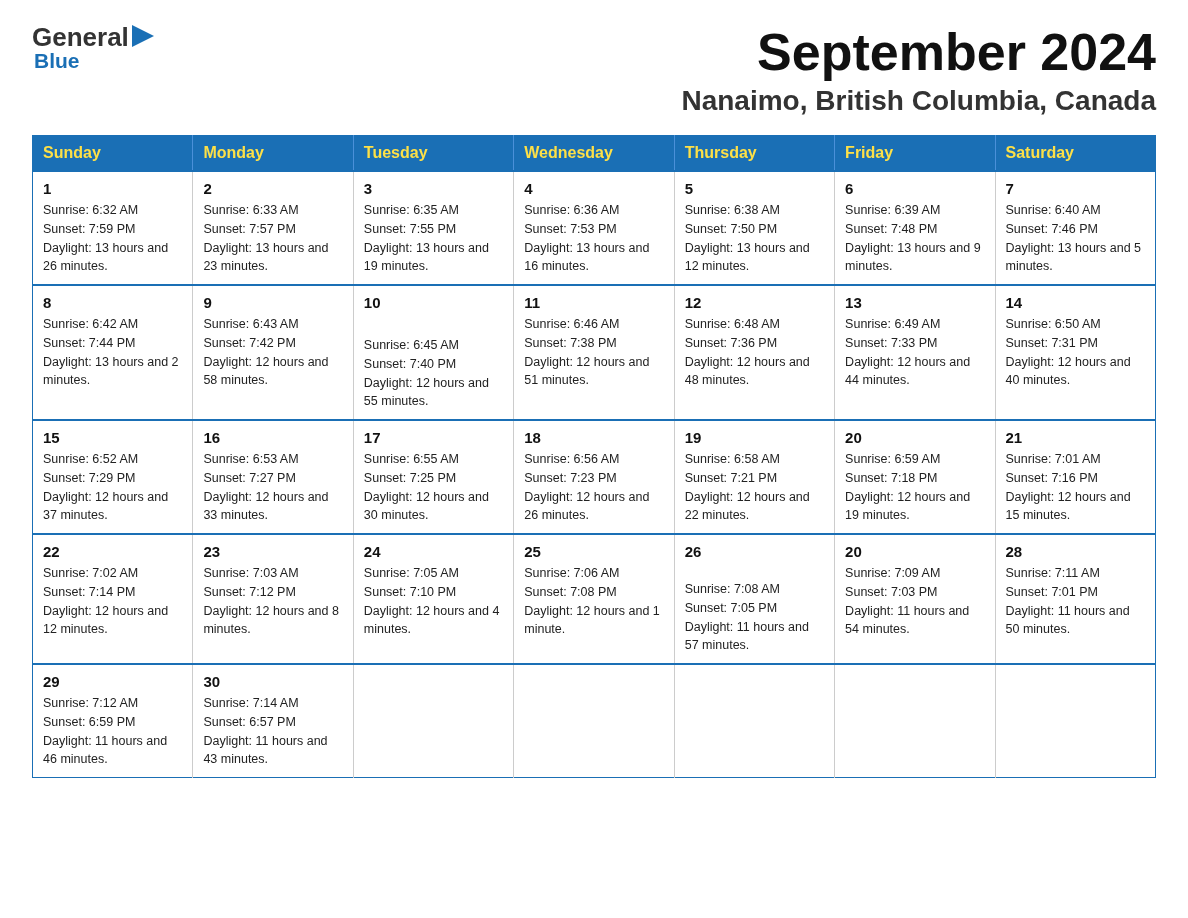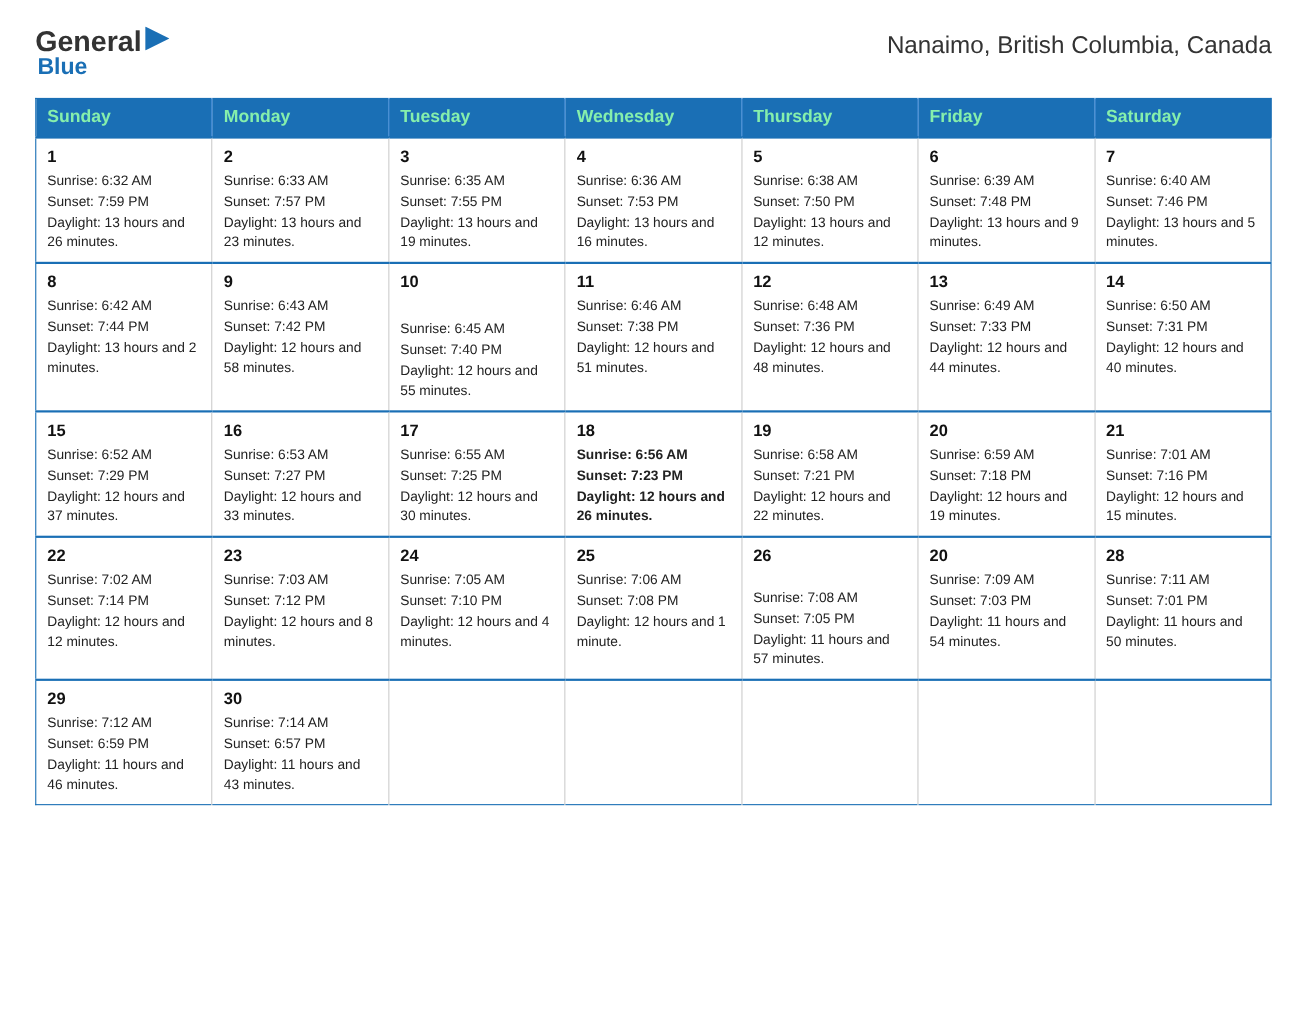--- a/index.html
+++ b/index.html
@@ -25,33 +25,33 @@
     .title-block {
       text-align: right;
     }
     .title-block h1 {
       font-size: 52px;
       font-weight: 900;
       color: #111;
       line-height: 1.1;
     }
     .title-block h2 {
-      font-size: 22px;
-      font-weight: normal;
+      font-size: 28px;
+      font-weight: bold;
       color: #333;
       margin-top: 4px;
     }
     .calendar {
       width: 100%;
       border-collapse: collapse;
       border: 1.5px solid #1a6fb5;
     }
     .calendar thead tr th {
       background-color: #1a6fb5;
-      color: #86efac;
+      color: #fde047;
       font-size: 16px;
       font-weight: bold;
       padding: 8px 10px;
       text-align: left;
       border-right: 1px solid #4a90d9;
     }
     .calendar thead tr th:last-child {
       border-right: none;
     }
     .calendar tbody tr td {
@@ -106,20 +106,21 @@
       <span class="logo-general">General</span>
       <span style="display:inline-block; margin-left:3px; vertical-align:middle;">
         <svg width="22" height="22" viewBox="0 0 22 22">
           <polygon points="0,0 22,11 0,22" fill="#1a6fb5"></polygon>
         </svg>
       </span>
     </div>
     <div class="logo-line2">Blue</div>
   </div>
   <div class="title-block">
+    <h1>September 2024</h1>
     <h2>Nanaimo, British Columbia, Canada</h2>
   </div>
 </div>
 
 <table class="calendar">
   <thead>
     <tr>
     <th>Sunday</th>
         <th>Monday</th>
         <th>Tuesday</th>
@@ -232,21 +233,21 @@
 Daylight: 12 hours and 33 minutes.</div>
         </td>
         <td>
           <div class="day-number">17</div>
           <div class="day-info" style="white-space: pre-line;">Sunrise: 6:55 AM
 Sunset: 7:25 PM
 Daylight: 12 hours and 30 minutes.</div>
         </td>
         <td>
           <div class="day-number">18</div>
-          <div class="day-info" style="white-space: pre-line; font-weight: bold;">Sunrise: 6:56 AM
+          <div class="day-info" style="white-space: pre-line;">Sunrise: 6:56 AM
 Sunset: 7:23 PM
 Daylight: 12 hours and 26 minutes.</div>
         </td>
         <td>
           <div class="day-number">19</div>
           <div class="day-info" style="white-space: pre-line;">Sunrise: 6:58 AM
 Sunset: 7:21 PM
 Daylight: 12 hours and 22 minutes.</div>
         </td>
         <td>

